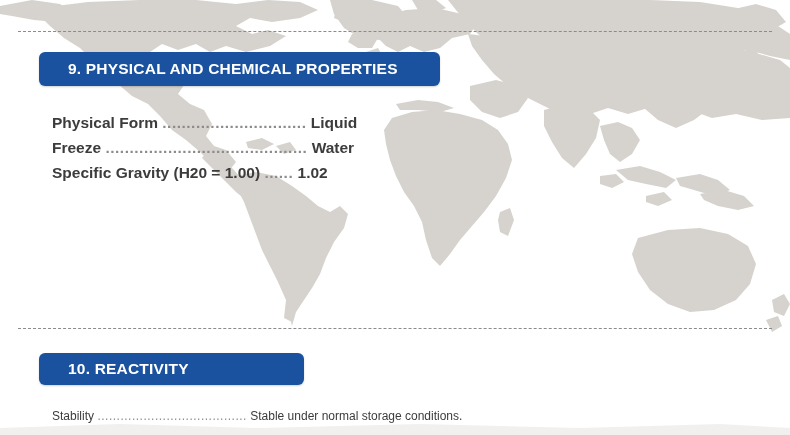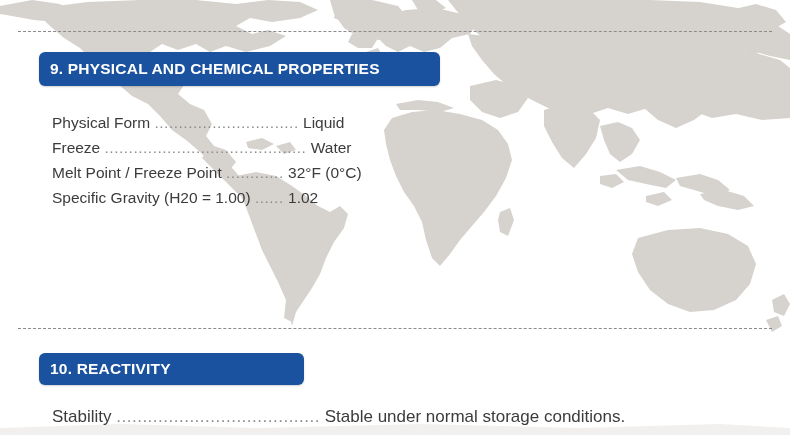--- a/index.html
+++ b/index.html
@@ -58,21 +58,21 @@
     border-radius: 6px;
     color: #ffffff;
     font-weight: bold;
     letter-spacing: 0.2px;
     display: flex;
     align-items: center;
     z-index: 3;
     box-shadow: 0 1px 2px rgba(0,0,0,0.18);
   }
   .section-bar .bar-label {
-    padding-left: 11px;
+    padding-left: 29px;
     font-size: 15.5px;
     line-height: 1;
     white-space: nowrap;
   }
   #section-bar-9 {
     left: 39px;
     top: 52px;
     width: 401px;
     height: 34px;
   }
@@ -82,41 +82,42 @@
     width: 265px;
     height: 32px;
   }
 
   
   .prop-list {
     position: absolute;
     left: 52px;
     top: 110px;
     z-index: 3;
+    font-weight: bold;
   }
   .prop-row {
     font-size: 15.5px;
     line-height: 25px;
     color: #3c3c3c;
     white-space: nowrap;
     font-family: "Liberation Sans", sans-serif;
   }
   .prop-row .leader {
     color: #8c8c8c;
     letter-spacing: 0.5px;
   }
 
   .stability-block {
     position: absolute;
     left: 52px;
     top: 404px;
     z-index: 3;
   }
   .stability-row {
-    font-size: 17px;
+    font-size: 12px;
     line-height: 25px;
     color: #3c3c3c;
     white-space: nowrap;
   }
   .stability-row .leader {
     color: #8c8c8c;
     letter-spacing: 0.5px;
   }
 </style>
 </head>
@@ -216,23 +217,20 @@
   </div>
 
   <div class="prop-list">
     <div class="prop-row">
       <span>Physical Form</span> <span class="leader">..............................</span> <span>Liquid</span>
     </div>
     <div class="prop-row">
       <span>Freeze</span> <span class="leader">..........................................</span> <span>Water</span>
     </div>
     <div class="prop-row">
-      <span>Melt Point / Freeze Point</span> <span class="leader">............</span> <span>32°F (0°C)</span>
-    </div>
-    <div class="prop-row">
       <span>Specific Gravity (H20 = 1.00)</span> <span class="leader">......</span> <span>1.02</span>
     </div>
   </div>
 
   <div class="divider" id="divider-mid"></div>
 
   <div class="section-bar" id="section-bar-10">
     <span class="bar-label">10. REACTIVITY</span>
   </div>
 

